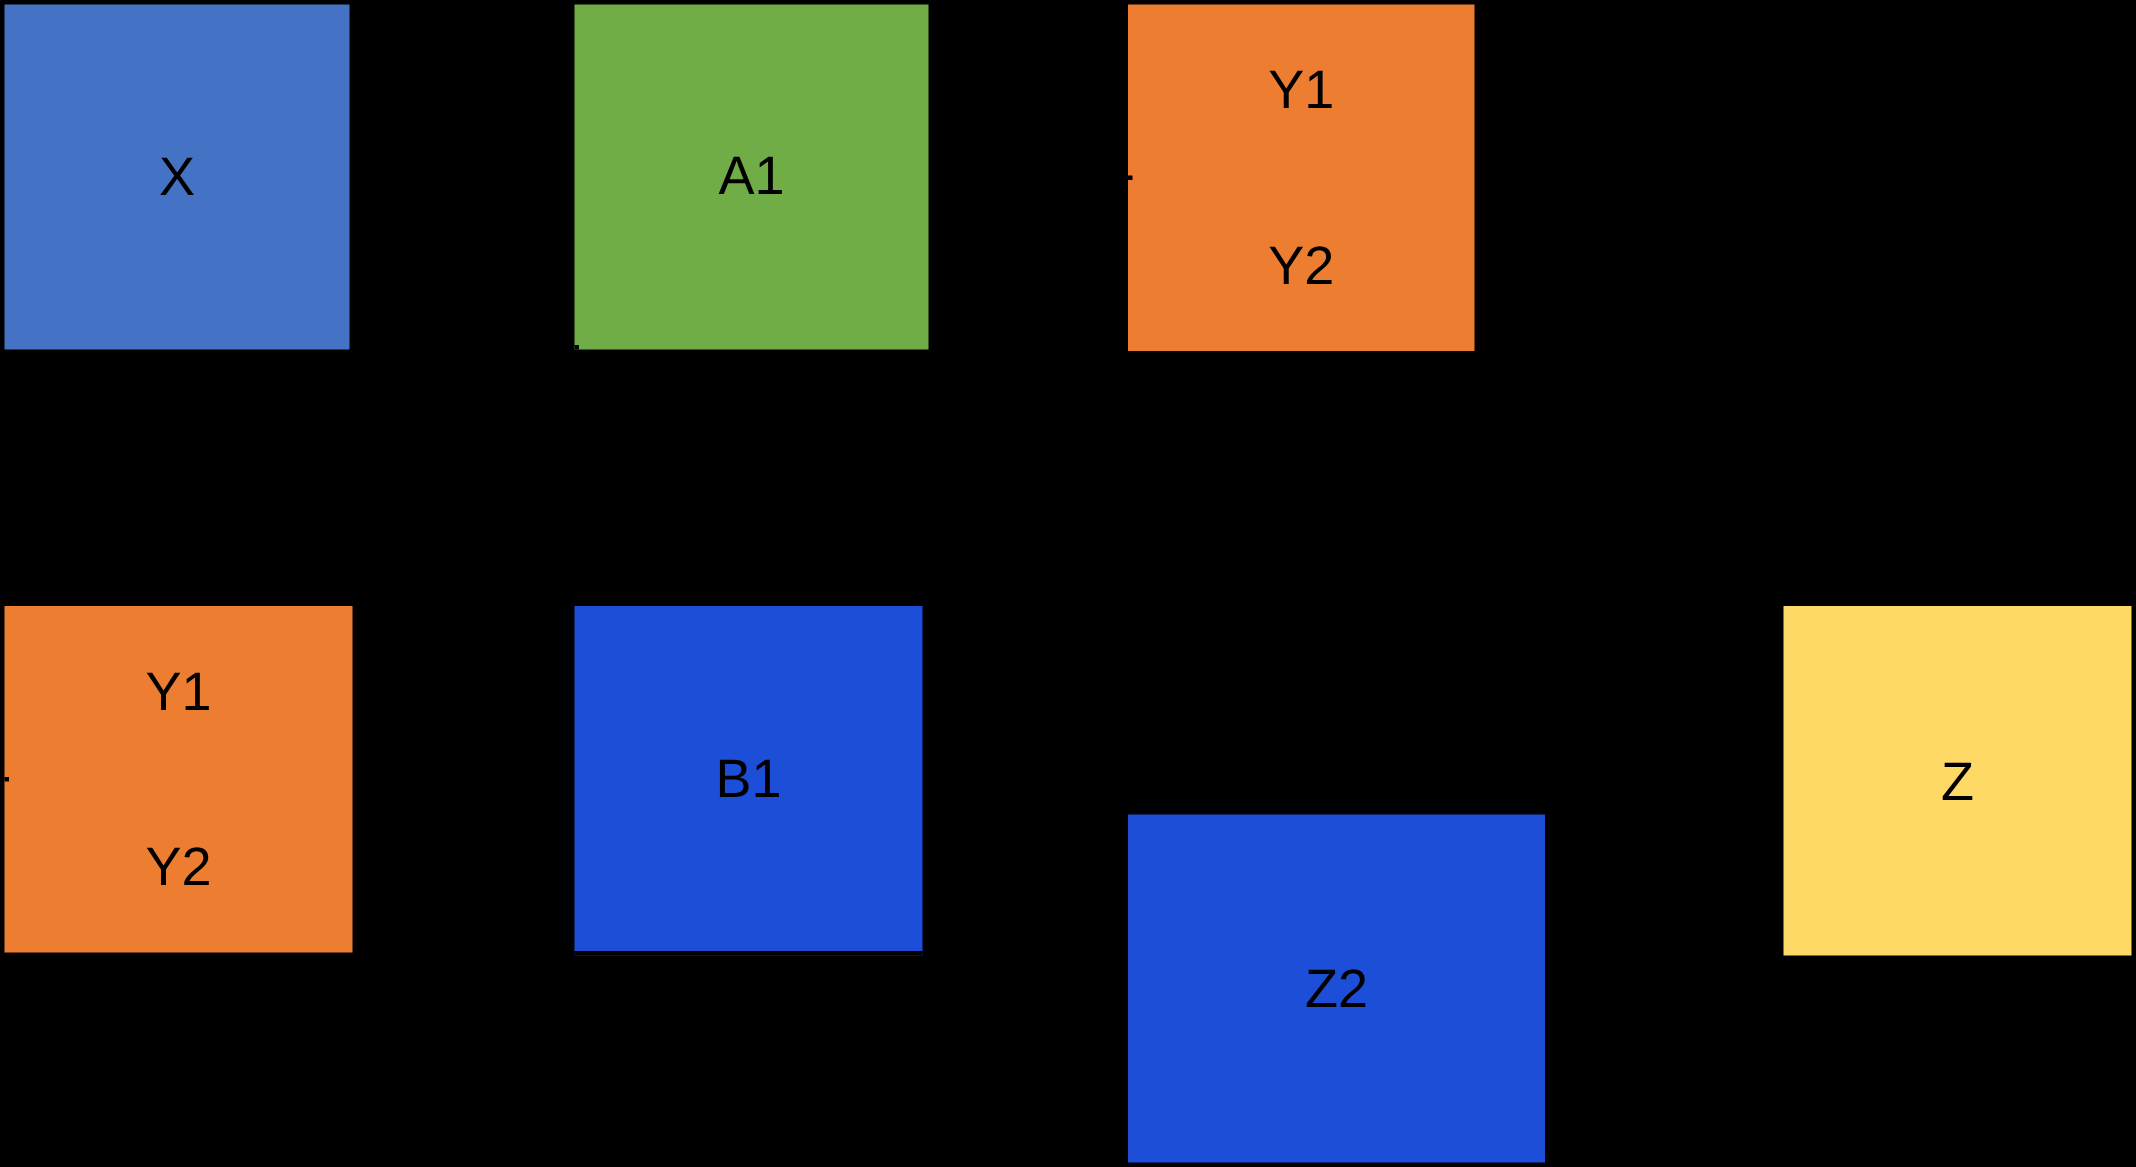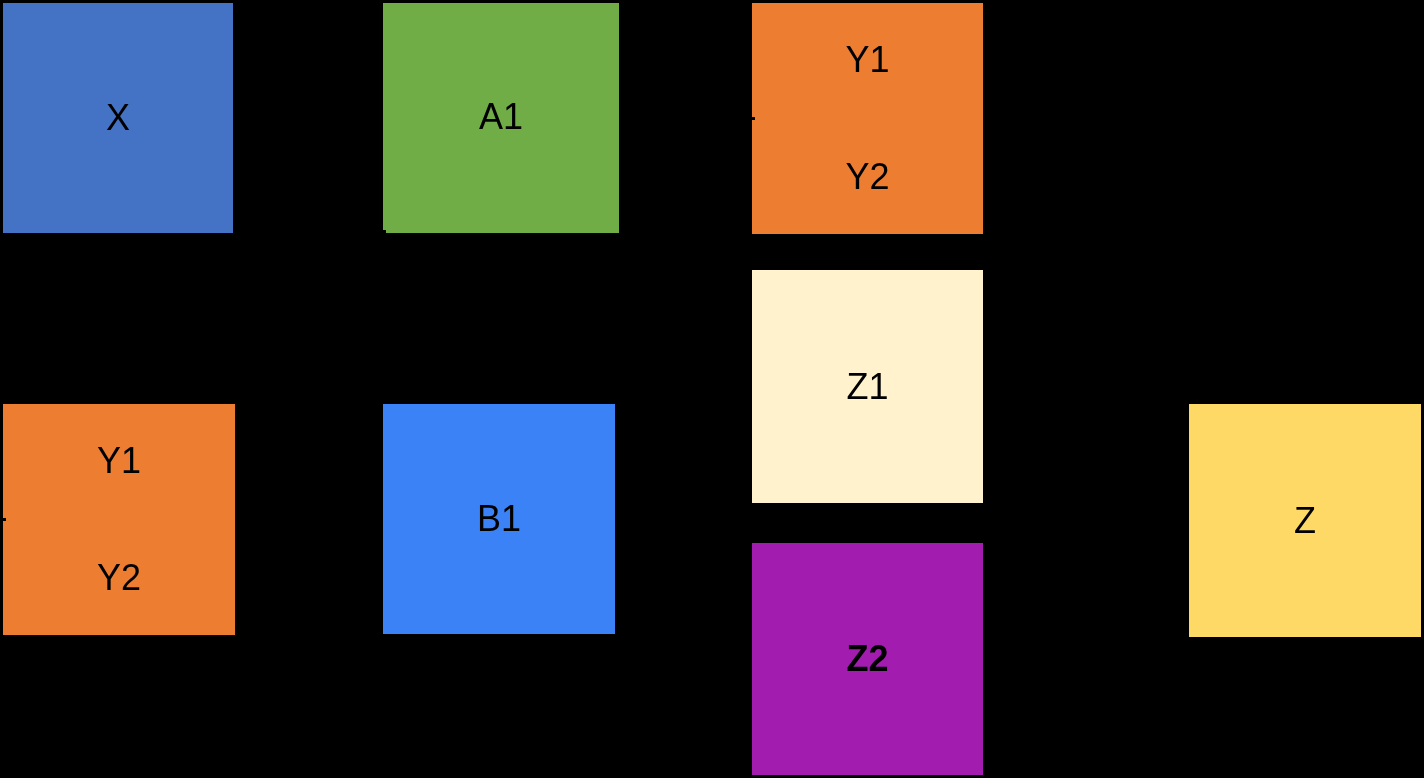--- a/index.html
+++ b/index.html
@@ -74,42 +74,39 @@
   <div class="block split-v" style="left: 752px; top: 3px; width: 231px; height: 231px; background-color: rgb(237, 125, 49);">
     <div class="cell">
       <span class="label">Y1</span>
     </div>
     <div class="divider-v" style="background-color: rgb(0, 0, 0);"></div>
     <div class="cell">
       <span class="label">Y2</span>
     </div>
   </div>
 
-  <div class="block single" style="left: 752px; top: 270px; width: 231px; height: 233px; background-color: rgb(255, 242, 204);">
-    <span class="label">Z1</span>
-  </div>
 
   <div class="block split-v" style="left: 3px; top: 404px; width: 232px; height: 231px; background-color: rgb(237, 125, 49);">
     <div class="cell">
       <span class="label">Y1</span>
     </div>
     <div class="divider-v" style="background-color: rgb(0, 0, 0);"></div>
     <div class="cell">
       <span class="label">Y2</span>
     </div>
   </div>
 
-  <div class="block split-h" style="left: 383px; top: 404px; width: 232px; height: 233px; background-color: #3b82f6;">
+  <div class="block split-h" style="left: 383px; top: 404px; width: 232px; height: 233px; background-color: #1d4ed8;">
     <div class="cell">
       <span class="label">B1</span>
     </div>
     <div class="divider-h" style="background-color: rgb(0, 0, 0);"></div>
   </div>
 
-  <div class="block single" style="left: 752px; top: 543px; width: 231px; height: 232px; background-color: #a21caf; font-weight: bold;">
+  <div class="block single" style="left: 752px; top: 543px; width: 278px; height: 232px; background-color: #1d4ed8;">
     <span class="label">Z2</span>
   </div>
 
   <div class="block single" style="left: 1189px; top: 404px; width: 232px; height: 233px; background-color: rgb(255, 217, 102);">
     <span class="label">Z</span>
   </div>
 
 </div>
 
 </body></html>

